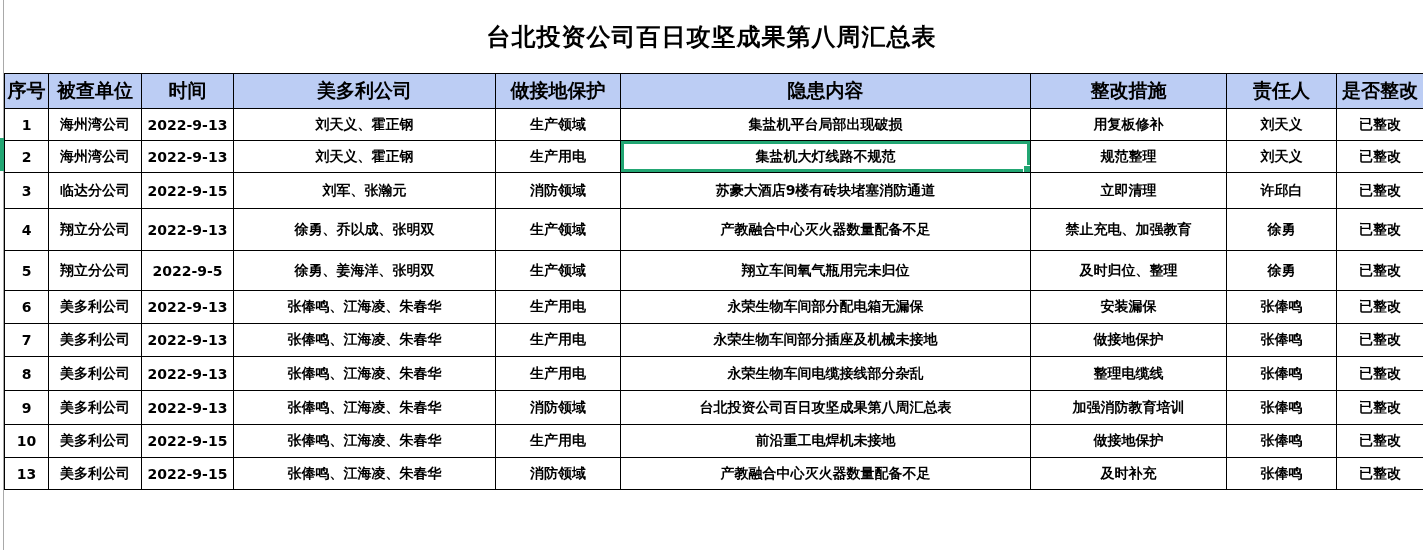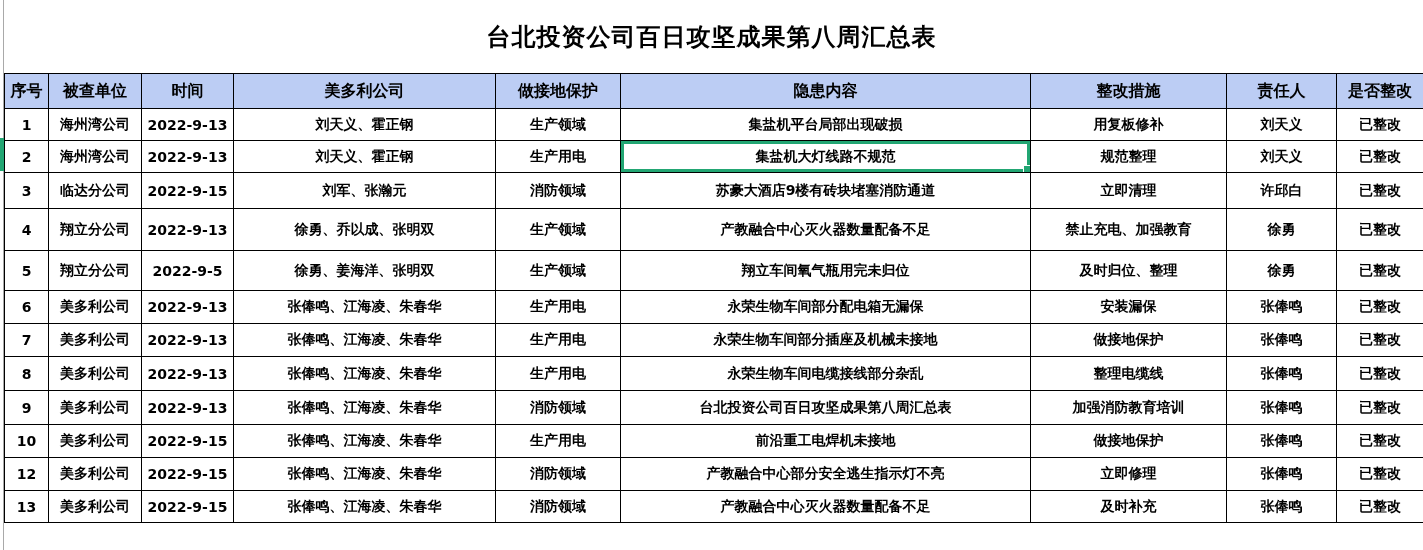--- a/index.html
+++ b/index.html
@@ -25,21 +25,21 @@
     width:1419px;
   }
   th,td{
     border:1px solid var(--grid);
     text-align:center;vertical-align:middle;
     color:#000;overflow:hidden;white-space:nowrap;
     position:relative;
   }
   th{
     background:var(--header-bg);
-    font-size:16px;font-weight:700;height:32px;
+    font-size:19px;font-weight:700;height:32px;
   }
   td{font-size:14px;font-weight:700;}
   td.selected{
     box-shadow:inset 0 0 0 3px var(--sel);
     margin-left:10px;
   }
   td.selected::after{
     content:"";position:absolute;right:-1px;bottom:-1px;width:6px;height:6px;
     background:var(--sel);border:1px solid #fff;z-index:3;
   }
@@ -180,31 +180,20 @@
         <td>10</td>
         <td>美多利公司</td>
         <td>2022-9-15</td>
         <td>张俸鸣、江海凌、朱春华</td>
         <td>生产用电</td>
         <td>前沿重工电焊机未接地</td>
         <td>做接地保护</td>
         <td>张俸鸣</td>
         <td>已整改</td>
       </tr>
-      <tr style="height: 33px;">
-        <td>12</td>
-        <td>美多利公司</td>
-        <td>2022-9-15</td>
-        <td>张俸鸣、江海凌、朱春华</td>
-        <td>消防领域</td>
-        <td>产教融合中心部分安全逃生指示灯不亮</td>
-        <td>立即修理</td>
-        <td>张俸鸣</td>
-        <td>已整改</td>
-      </tr>
       <tr style="height: 32px;">
         <td>13</td>
         <td>美多利公司</td>
         <td>2022-9-15</td>
         <td>张俸鸣、江海凌、朱春华</td>
         <td>消防领域</td>
         <td>产教融合中心灭火器数量配备不足</td>
         <td>及时补充</td>
         <td>张俸鸣</td>
         <td>已整改</td>

